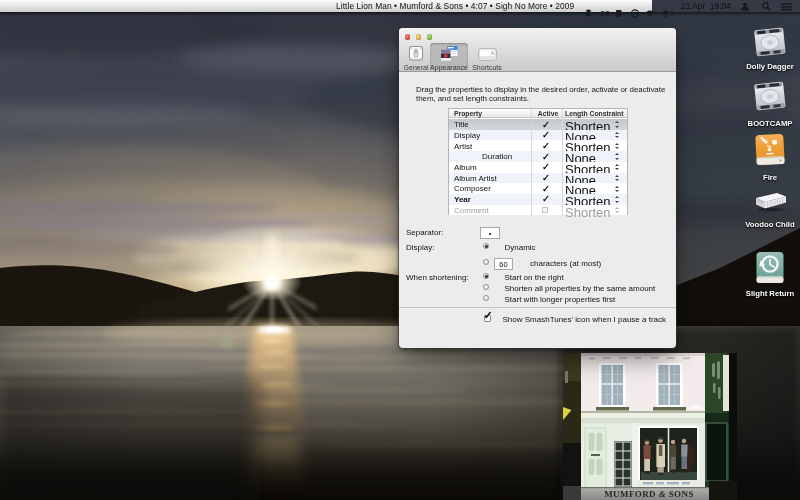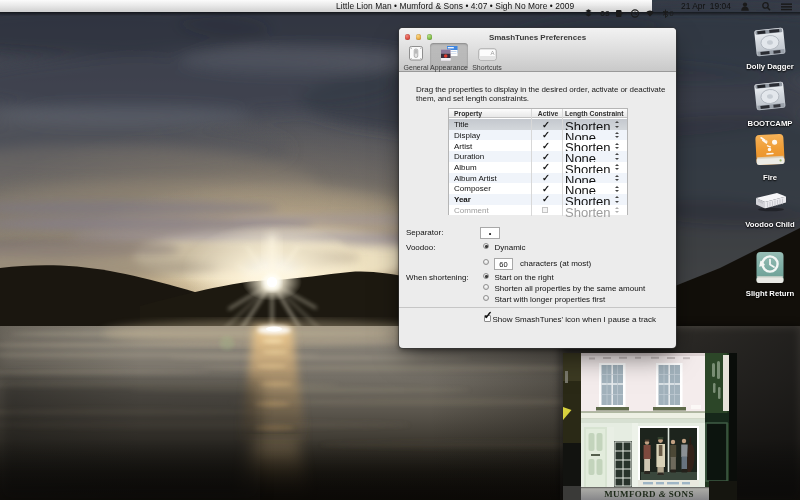--- a/index.html
+++ b/index.html
@@ -39,21 +39,21 @@
 .stp .u { top:0.4px; border-bottom:2.6px solid #444; }
 .stp .d { bottom:0.4px; border-top:2.6px solid #444; }
 .colline { position:absolute; top:0; width:1px; height:107px; background:#d8d8d8; }
 .lbl { position:absolute; width:70px; font-size:8px; color:#111; }
 .fld { position:absolute; background:#fff; border:1px solid #a8a8a8; font-size:7.5px;
   text-align:center; color:#111; }
 .radio { position:absolute; width:6px; height:6px; border-radius:50%;
   background:radial-gradient(circle at 50% 30%, #fff, #d6d6d6 85%); border:1px solid #909090; }
 .radio.on::after { content:""; position:absolute; left:1.4px; top:1.4px; width:2.6px; height:2.6px;
   border-radius:50%; background:#3a3a3a; }
-.rtx { position:absolute; font-size:8px; color:#111; white-space:nowrap; }
+.rtx { position:absolute; font-size:8px; color:#111; white-space:nowrap;margin-left:10px; }
 #sepline { position:absolute; left:0px; top:279px; width:277px; height:1px; background:#c6c6c6; }
 #cbx { position:absolute; left:85px; top:287px; width:7px; height:7px; background:#fdfdfd;
   border:1px solid #8a8a8a; border-radius:1px; }
 .icn { position:absolute; width:74px; text-align:center; }
 .icn .ilbl { color:#fff; font-size:7.7px; font-weight:bold;
   text-shadow:0 1px 1.5px rgba(0,0,0,.95), 0 0 2px rgba(0,0,0,.7); margin-top:1px; white-space:nowrap; }
 #album { position:absolute; left:563px; top:353px; }
 </style>
 </head>
 <body>
@@ -491,21 +491,20 @@
   <rect x="18" y="134" width="128" height="13" fill="url(#pave)"></rect>
   <rect x="18" y="134" width="128" height="1.2" fill="#6e6e6a"></rect>
   <text x="86" y="144" text-anchor="middle" font-family="Liberation Serif" font-size="9" font-weight="bold" fill="#1e2a1a" letter-spacing="0.4">MUMFORD <tspan font-style="italic">&amp;</tspan> SONS</text>
 </svg>
 
 <div id="win">
   <div id="winhead"></div>
   <div class="tl" style="left:5.7px; background:radial-gradient(circle at 35% 30%, #f2897e, #d8453a 70%, #b03428); box-shadow:inset 0 0 1px rgba(0,0,0,.4);"></div>
   <div class="tl" style="left:16.7px; background:radial-gradient(circle at 35% 30%, #fad98a, #e8a63c 70%, #c2851e); box-shadow:inset 0 0 1px rgba(0,0,0,.4);"></div>
   <div class="tl" style="left:27.7px; background:radial-gradient(circle at 35% 30%, #b8e08a, #78b73e 70%, #559428); box-shadow:inset 0 0 1px rgba(0,0,0,.4);"></div>
-  <div id="wtitle">SmashTunes Preferences</div>
   <div id="tbsel"></div>
   <div class="tbitem" style="left:-3px; top:35.5px; width:40px;">General</div>
   <div class="tbitem" style="left:30px; top:35.5px; width:40px;">Appearance</div>
   <div class="tbitem" style="left:68px; top:35.5px; width:40px;">Shortcuts</div>
   <svg style="position:absolute; left:9px; top:17px;" width="16" height="17" viewBox="0 0 16 17">
     <rect x="1.5" y="1.5" width="13" height="13.5" rx="1.8" fill="#fafafa" stroke="#8e8e8e" stroke-width="1"></rect>
     <rect x="6.2" y="4" width="3.6" height="8.5" rx="1.6" fill="#e0e0e0" stroke="#9a9a9a" stroke-width="0.7"></rect>
     <rect x="6.8" y="4.8" width="2.4" height="4" rx="1.1" fill="#b8b8b8"></rect>
     <circle cx="3.2" cy="3.2" r="0.7" fill="#b0b0b0"></circle>
         <circle cx="12.8" cy="3.2" r="0.7" fill="#b0b0b0"></circle>
@@ -557,21 +556,21 @@
     <div class="trow" style="top:31.4px;background:#fff;">
           <div class="pn" style="color:#111;">Artist</div>
           <div class="ck">✓</div>
           <div class="lc" style="color:#111;">Shorten</div>
           <div class="stp">
             <i class="u" style="border-bottom-color:#444;"></i>
             <i class="d" style="border-top-color:#444;"></i>
           </div>
         </div>
     <div class="trow" style="top:42.099999999999994px;background:#f0f4fa;">
-          <div class="pn" style="color:#111;">Duration</div>
+          <div class="pn" style="color:#111;margin-left:28px;">Duration</div>
           <div class="ck">✓</div>
           <div class="lc" style="color:#111;">None</div>
           <div class="stp">
             <i class="u" style="border-bottom-color:#444;"></i>
             <i class="d" style="border-top-color:#444;"></i>
           </div>
         </div>
     <div class="trow" style="top:52.8px;background:#fff;">
           <div class="pn" style="color:#111;">Album</div>
           <div class="ck">✓</div>
@@ -615,21 +614,21 @@
           <div class="stp">
             <i class="u" style="border-bottom-color:#b0b0b0;"></i>
             <i class="d" style="border-top-color:#b0b0b0;"></i>
           </div>
         </div>
     <div class="colline" style="left:81.5px;"></div>
     <div class="colline" style="left:112.5px;"></div>
   </div>
   <div class="lbl" style="left:7px; top:200px;">Separator:</div>
   <div class="fld" style="left:81px; top:199px; width:20px; height:12px; line-height:11px;">•</div>
-  <div class="lbl" style="left:7px; top:215px;">Voodoo:</div>
+  <div class="lbl" style="left:7px; top:215px;">Display:</div>
   <div class="radio on" style="left:84px; top:215px;"></div>
   <div class="rtx" style="left:95.5px; top:215px;">Dynamic</div>
   <div class="radio" style="left:84px; top:231px;"></div>
   <div class="fld" style="left:95px; top:230px; width:19px; height:12px; line-height:11px;">60</div>
   <div class="rtx" style="left:121px; top:231px;">characters (at most)</div>
   <div class="lbl" style="left:7px; top:245px;">When shortening:</div>
   <div class="radio on" style="left:84px; top:245px;"></div>
   <div class="rtx" style="left:95.5px; top:245px;">Start on the right</div>
   <div class="radio" style="left:84px; top:256px;"></div>
   <div class="rtx" style="left:95.5px; top:256px;">Shorten all properties by the same amount</div>

